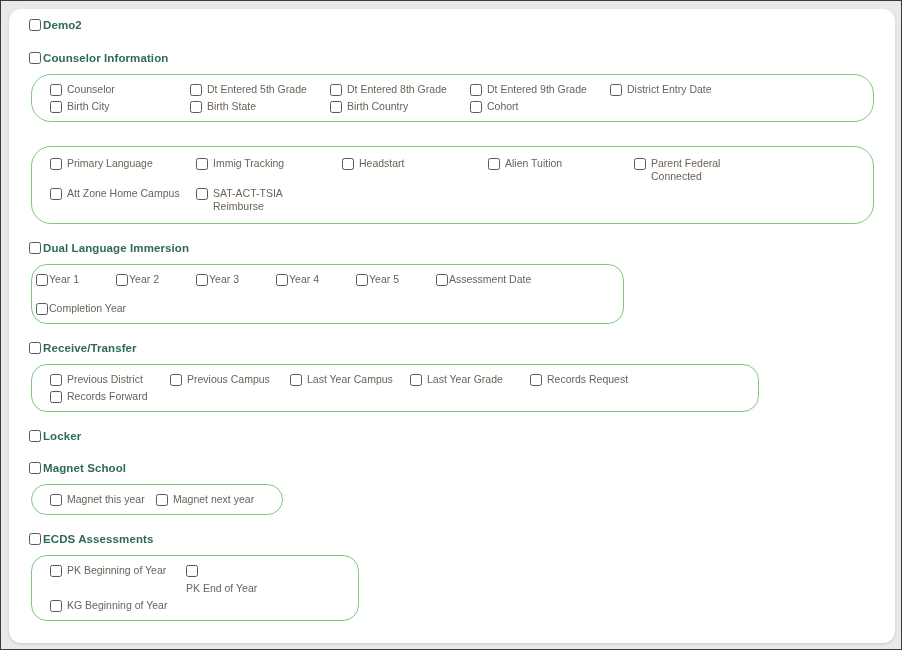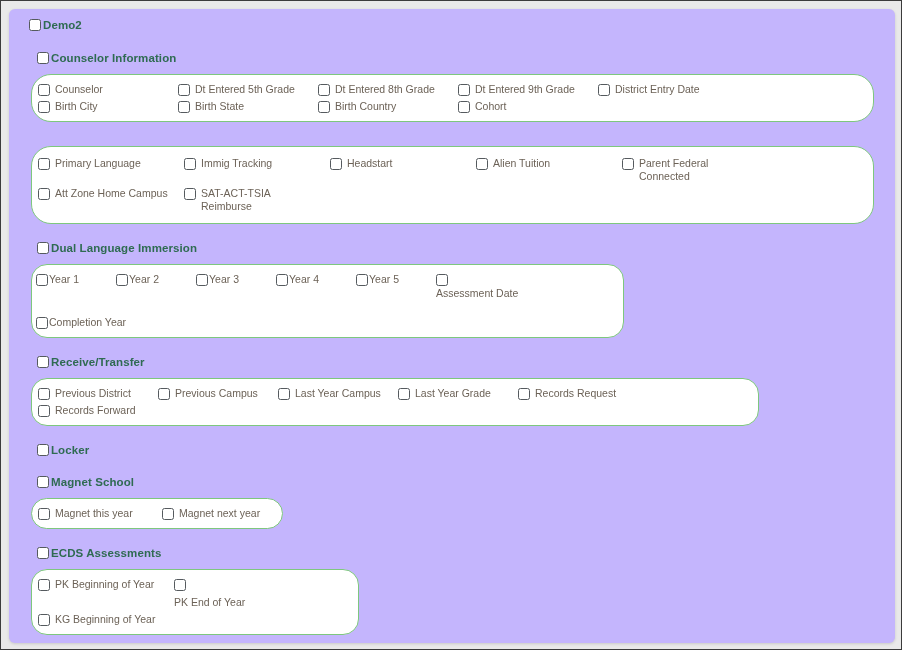--- a/index.html
+++ b/index.html
@@ -20,22 +20,22 @@
     box-sizing: border-box;
     border: 1px solid #3b3b3b;
     background: #e9e9e9;
   }
   #card {
     position: absolute;
     left: 8px; top: 8px;
     width: 886px;
     height: 634px;
     box-sizing: border-box;
-    background: #c4b5fd;
-    border-radius: 6px;
+    background: #ffffff;
+    border-radius: 12px;
     box-shadow: 0 1px 3px rgba(0,0,0,0.14);
     overflow: hidden;
   }
   #content {
     position: absolute;
     left: 0; top: 0;
     width: 886px;
     height: 634px;
     padding: 7px 0 0 18px;
     box-sizing: border-box;
@@ -70,42 +70,42 @@
   }
 
   
   .section {
     margin-top: 16px;
   }
   .section-head {
     display: flex;
     align-items: center;
     gap: 2px;
-    margin-left: 10px;
+    margin-left: 2px;
     height: 16px;
   }
   .section-head .shtxt {
     font-size: 11.5px;
     font-weight: bold;
     color: #2f6b52;
     letter-spacing: .1px;
     white-space: nowrap;
   }
 
   .group-box {
     margin-top: 8px;
     margin-left: 4px;
     border: 1px solid #7ec77e;
     border-radius: 16px;
     box-sizing: border-box;
     display: inline-flex;
     flex-wrap: wrap;
     align-items: flex-start;
     background: #fff;
-    padding: 6px 10px 6px 6px;
+    padding: 6px 10px 6px 18px;
   }
   .group-box.tall { border-radius: 20px; }
 
   .field {
     display: flex;
     align-items: flex-start;
     gap: 5px;
     box-sizing: border-box;
     padding: 2px 0;
   }
@@ -121,21 +121,21 @@
 
   
   .g-counselor .field { width: 140px; }
   .g-counselor .field.c2 { width: 140px; }
 
   .g-misc { padding-top: 8px; padding-bottom: 8px; }
   .g-misc .field { width: 146px; align-items: flex-start; }
   .g-misc .field .ftxt { white-space: normal; width: 118px; }
 
   .g-dual .field { width: 68px; }
-  .g-dual .field.wide { width: 118px; flex-direction: column; }
+  .g-dual .field.wide { width: 118px; }
   .g-dual .field.last { width: 108px; }
 
   .g-recv .field { width: 120px; }
   .g-recv .field.last { width: 112px; }
 
   .g-locker .field { width: 112px; }
   .g-locker .field.last { width: 104px; }
 
   .g-magnet .field { width: 106px; }
   .g-magnet .field.last { width: 110px; }
@@ -309,21 +309,21 @@
           <span class="cbox"></span>
           <span class="shtxt">Locker</span>
         </div>
       </div>
 
       <div class="section">
         <div class="section-head">
           <span class="cbox"></span>
           <span class="shtxt">Magnet School</span>
         </div>
-        <div class="group-box g-magnet" style="width:252px;justify-content:space-between;">
+        <div class="group-box g-magnet" style="width:252px;">
           <div class="field">
             <span class="cbox"></span>
             <span class="ftxt">Magnet this year</span>
           </div>
           <div class="field last">
             <span class="cbox"></span>
             <span class="ftxt">Magnet next year</span>
           </div>
         </div>
       </div>

